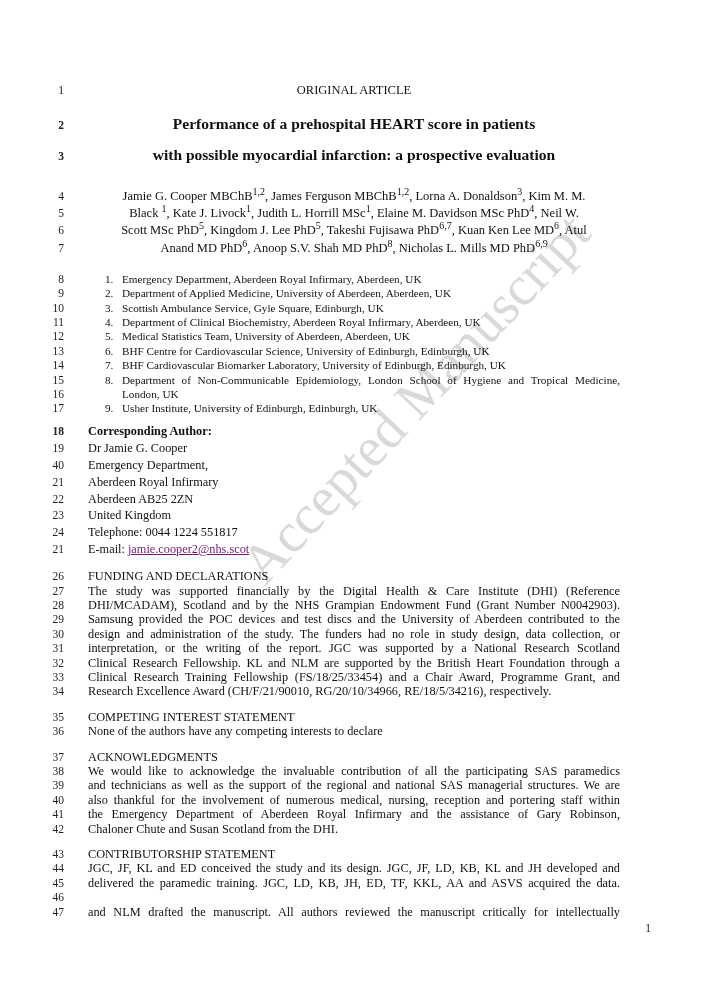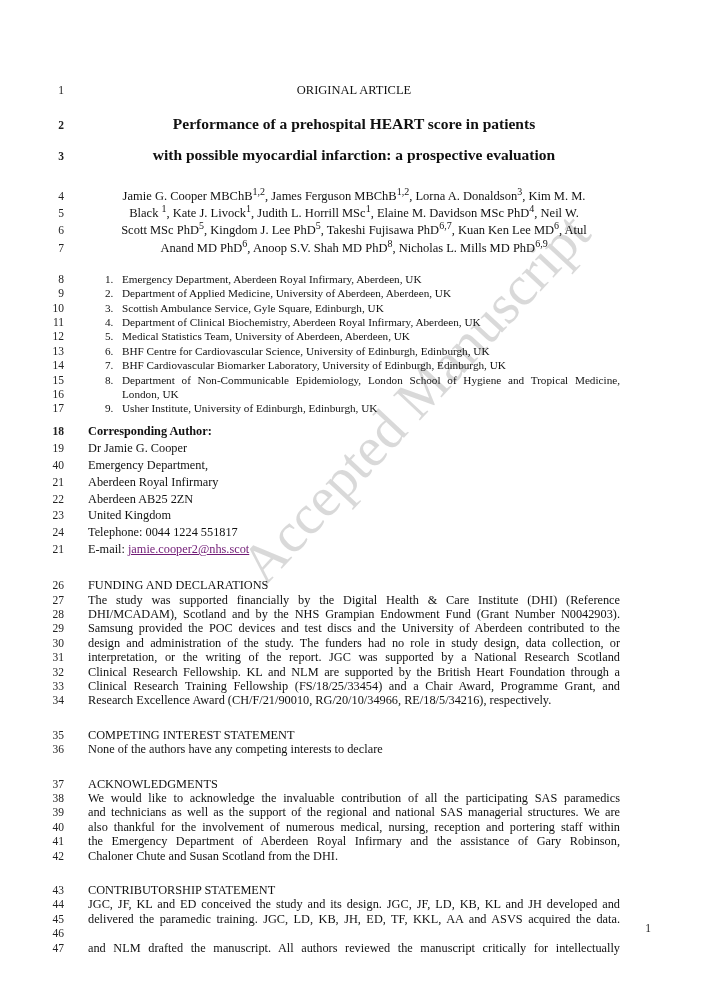--- a/index.html
+++ b/index.html
@@ -37,21 +37,21 @@
   .row.affil { line-height:14.4px; font-size:11.2px; }
   .row.affil .content { padding-left:17px; }
   .row.affil.mt { margin-top:15px; }
   .affnum { display:inline-block; width:17px; }
 
   .row.corr, .row.corrhead { line-height:16.9px; }
   .row.corrhead { font-weight:bold; }
   .row.corrhead.mt { margin-top:7px; }
 
   .row.section, .row.body { line-height:14.4px; }
-  .row.section.mt { margin-top:20px; }
+  .row.section.mt { margin-top:11px; }
 
   .j .content { text-align:justify; text-align-last:justify; }
 
   sup { font-size:10px; vertical-align:super; line-height:0; }
 
   .email-link { color:#701a75; text-decoration:underline; cursor:pointer; }
 
   .page-number { position:absolute; top:922px; right:56px; font-size:11.5px; color:#222; z-index:1; }
 </style>
 </head>

